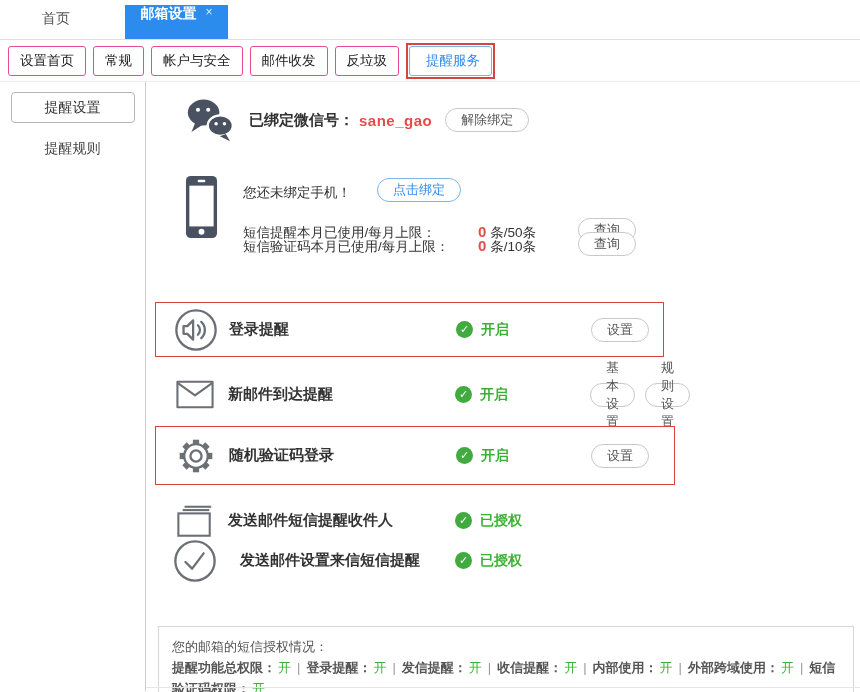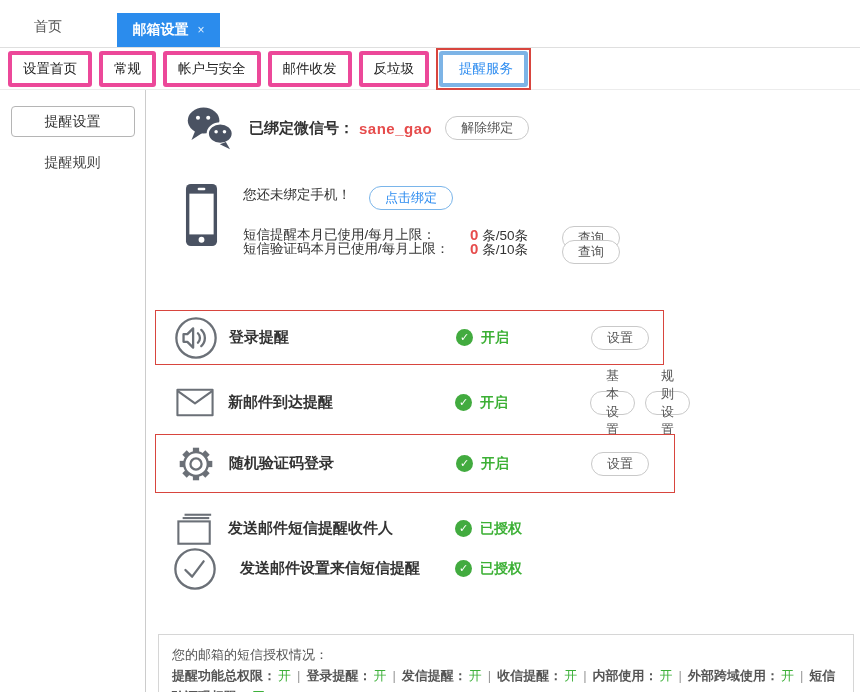--- a/index.html
+++ b/index.html
@@ -1,60 +1,60 @@
 <!DOCTYPE html>
 <html><head>
 <meta charset="utf-8">
 <style>
   * { margin:0; padding:0; box-sizing:border-box; }
   html,body { width:860px; height:692px; overflow:hidden; background:#fff;
     font-family:"Liberation Sans","DejaVu Sans",sans-serif; color:#333; }
 
   
-  .tabbar { height:48px; border-bottom:1px solid #dfdfdf; display:flex; align-items:flex-end; }
+  .tabbar { height:40px; border-bottom:1px solid #dfdfdf; display:flex; align-items:flex-end;padding-left:8px; }
   .tab-home { padding:0 34px 11px; font-size:14px; color:#555; cursor:pointer; }
   .tab-active { margin-left:21px; width:103px; height:34px; background:#2b8ced; color:#fff;
-    display:flex; align-items:center; justify-content:center; gap:9px; cursor:pointer; }
+    display:flex; justify-content:center; gap:9px; cursor:pointer; }
   .tab-active .t { font-size:14px; font-weight:700; }
   .tab-active .x { font-size:12px; color:rgba(255,255,255,.85); cursor:pointer; }
 
   
   .navbar { height:42px; display:flex; align-items:center; padding-left:8px; gap:7px;
     border-bottom:1px solid #ececec; }
-  .nav-btn { border:4px solid #ec4899; border-radius:3px; background:#fff; color:#222;
+  .nav-btn { border:1px solid #ec4899; border-radius:3px; background:#fff; color:#222;
     font-size:13.5px; padding:5px 11px; cursor:pointer;
     font-family:Liberation Mono, monospace; }
   .nav-red { border:2px solid #d8453e; padding:1px; display:inline-flex; }
   .nav-red .nav-btn { border-color:#7db4e6; color:#2d8cf0;padding-left:16px; }
 
   .bodywrap { display:flex; height:609px; }
 
   
   .sidebar { width:146px; border-right:1px solid #ccc; padding-top:10px; flex:none; }
-  .side-active { width:124px; height:31px; margin:6px auto; border:1px solid #b5b5b5;
+  .side-active { width:124px; height:31px; margin:0 auto; border:1px solid #b5b5b5;
     border-radius:4px; display:flex; align-items:center; justify-content:center;
     font-size:14px; color:#333; cursor:pointer; background:#fff; }
   .side-item { margin-top:17px; text-align:center; font-size:14px; color:#444; cursor:pointer; }
 
   
   .main { position:relative; flex:1; }
 
   .pill { display:inline-flex; align-items:center; justify-content:center; height:24px;
     padding:0 15px; border:1px solid #c9c9c9; border-radius:13px; background:#fff;
     color:#555; font-size:13px; cursor:pointer;
     font-family:"Liberation Sans","DejaVu Sans",sans-serif; }
   .pill.blue { border-color:#7ab5ea; color:#2d8cf0; }
 
   .wechat-row { position:absolute; top:14px; left:39px; display:flex; align-items:center; }
   .wechat-row .lbl { margin-left:12px; font-size:15px; font-weight:700; color:#333; }
   .wechat-row .acct { margin-left:5px; font-size:15px; font-weight:700; color:#e64c4c; letter-spacing:.5px; }
   .wechat-row .pill { margin-left:13px; }
 
   .phone-row { position:absolute; top:88px; left:39px; width:660px; height:112px; }
-  .p-line { position:absolute; left:58px; display:flex; align-items:flex-start; height:24px; }
+  .p-line { position:absolute; left:58px; display:flex; align-items:flex-end; height:24px;gap:8px; }
   .p-line .txt { font-size:13.5px; color:#333; }
   .p-line .lab { font-size:13.5px; color:#333; width:227px; }
   .p-line .valwrap { width:92px; font-size:13.5px; color:#333; }
   .p-line .used { color:#e64c4c; font-weight:700; font-size:15px; margin-right:4px; }
   .p-line .pill.blue { margin-left:18px; }
 
   .feat { position:absolute; left:9px; width:520px; display:flex; align-items:center; }
   .feat.hl { border:1.5px solid #d8453e; }
   .feat-icon { margin-left:16px; width:48px; display:flex; justify-content:center; flex:none; }
   .feat-title { margin-left:9px; font-size:15px; font-weight:700; color:#333; white-space:nowrap; }

